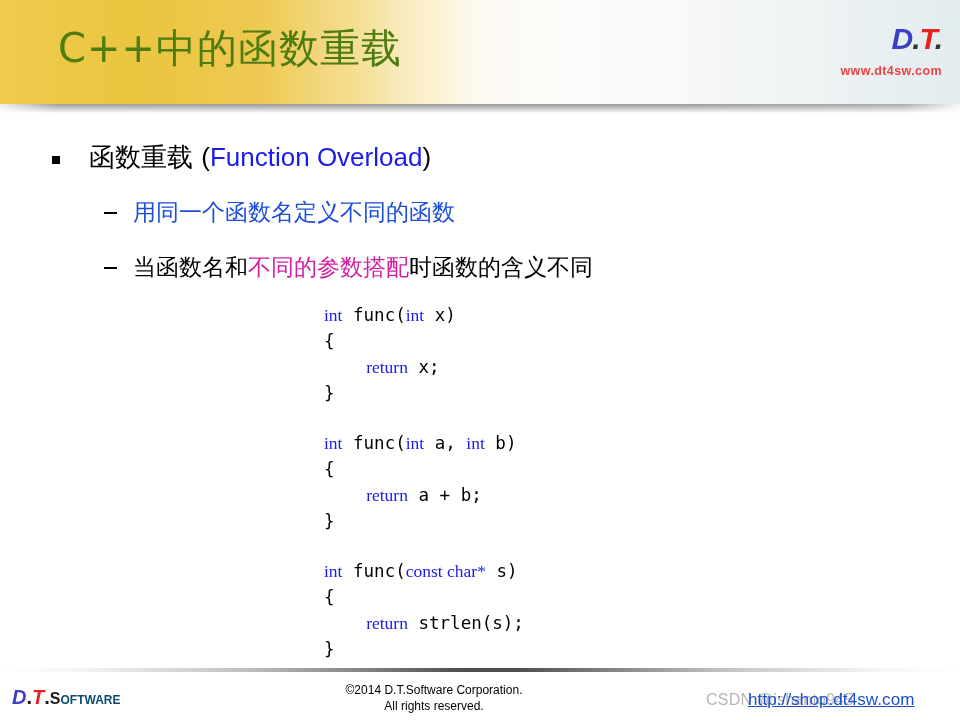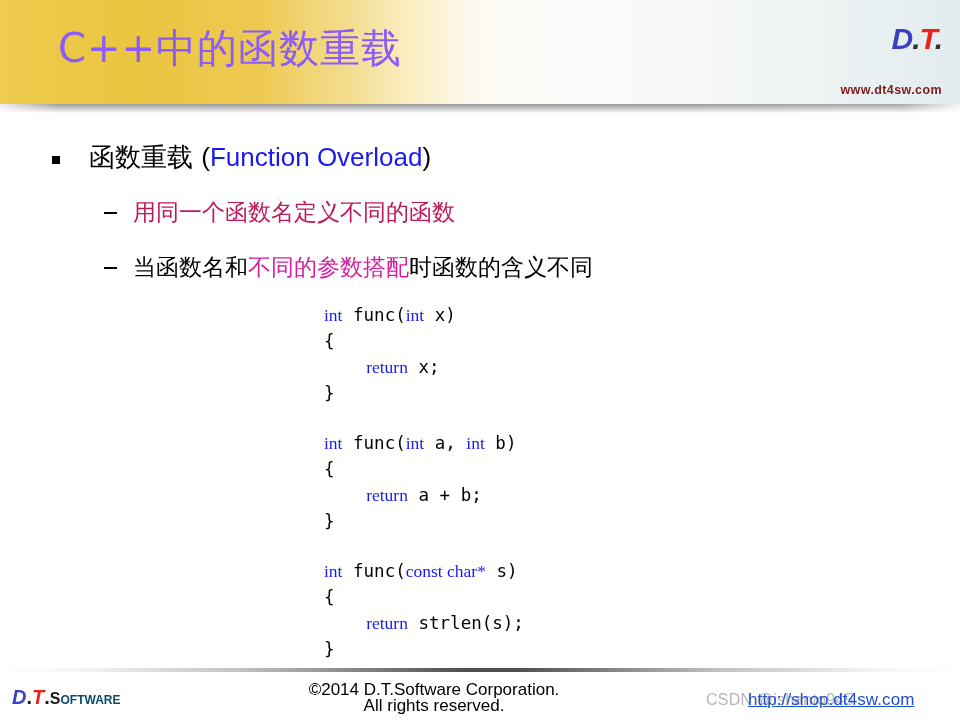--- a/index.html
+++ b/index.html
@@ -58,21 +58,21 @@
         rgba(255,255,255,0) 70%,
         rgba(255,255,255,0.15) 94%,
         rgba(255,255,255,0.9) 100%);
   }
   .slide-title {
     position: absolute;
     left: 58px;
     top: 21px;
     font-size: 40px;
     line-height: 54px;
-    color: #8b5cf6;
+    color: #4d7c0f;
     letter-spacing: 1px;
     white-space: nowrap;
     font-family: "DejaVu Sans", "Liberation Sans", sans-serif;
   }
 
   
   .header-logo {
     position: absolute;
     right: 18px;
     top: 16px;
@@ -88,23 +88,23 @@
     letter-spacing: -1px;
     white-space: nowrap;
   }
   .logo-d { color: #3b3fc4; }
   .logo-t { color: #e8221d; }
   .logo-dot { color: #333333; }
   .logo-url {
     font-size: 12.5px;
     line-height: 16px;
     font-weight: bold;
-    color: #7f1d1d;
+    color: #ef4444;
     letter-spacing: 0.4px;
-    margin-top: 20px;
+    margin-top: 1px;
     white-space: nowrap;
   }
 
   
   .content {
     position: absolute;
     left: 0;
     top: 113px;
     width: 960px;
     height: 634px;
@@ -153,21 +153,21 @@
     background: #000000;
     margin-top: 15px;
     margin-right: 16px;
     flex: 0 0 auto;
   }
   .bullet-l2-text {
     font-size: 23px;
     line-height: 30px;
     font-family: "DejaVu Sans", "Liberation Sans", sans-serif;
   }
-  .tx-red { color: #be185d; }
+  .tx-red { color: #1d4ed8; }
   .tx-magenta { color: #d31fa0; }
   .tx-black { color: #000000; }
 
   
   .code-block {
     position: absolute;
     left: 324px;
     top: 189px;
     font-family: "DejaVu Sans Mono", "Liberation Mono", monospace;
     font-size: 17.5px;
@@ -217,21 +217,21 @@
   .fl-sw-cap { color: #1a1a1a; font-size: 16px; }
   .fl-sw { color: #0c4a6e; font-size: 12px; }
 
   .footer-copy {
     position: absolute;
     left: 0;
     top: 10px;
     width: 868px;
     text-align: center;
     font-family: "Liberation Sans", sans-serif;
-    font-size: 17px;
+    font-size: 12px;
     line-height: 16px;
     color: #000000;
   }
 
   .watermark-csdn {
     position: absolute;
     left: 706px;
     top: 690px;
     font-family: "Liberation Sans", sans-serif;
     font-size: 16px;

